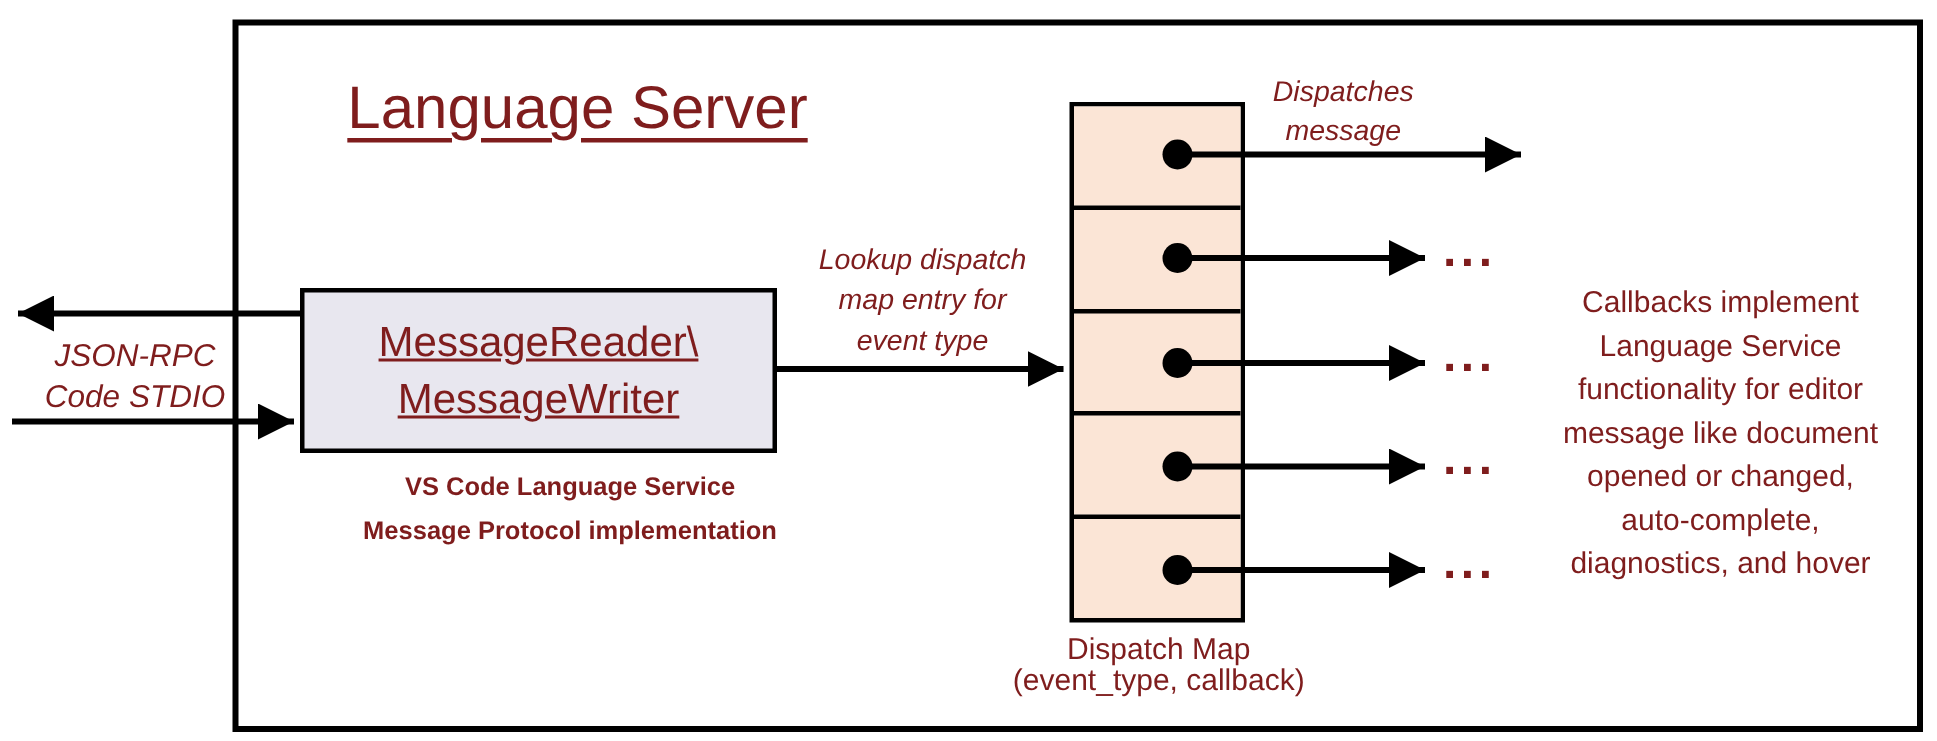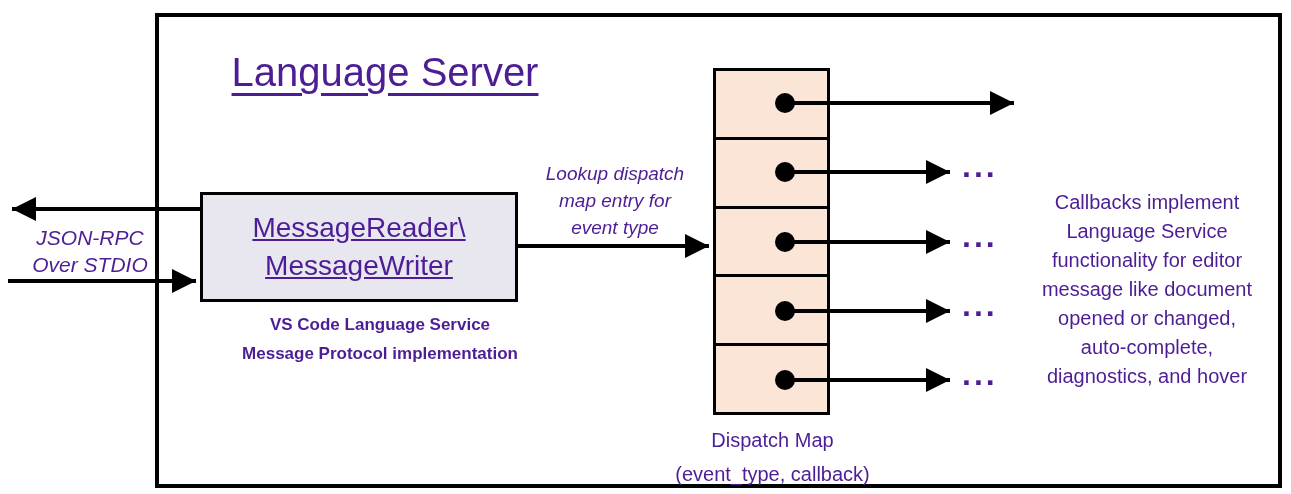--- a/index.html
+++ b/index.html
@@ -1,20 +1,20 @@
 <!DOCTYPE html>
 <html><head>
 <meta charset="utf-8">
 <style>
   html,body { margin:0; padding:0; background:#fff; }
   .canvas {
     position:relative; width:1291px; height:494px;
     background:#ffffff; overflow:hidden;
     font-family:"Liberation Sans", sans-serif;
-    color:#4c1d95;
+    color:#7f1d1d;
   }
   .abs { position:absolute; }
   .pre { white-space:pre-line; }
   .center { text-align:center; }
   .italic { font-style:italic; }
 
   .outer-box {
     left:155px; top:13px; width:1127px; height:475px;
     border:4px solid #000; box-sizing:border-box; background:#fff;
   }
@@ -57,39 +57,39 @@
     background:#e8f0e0; border:3px solid #000; box-sizing:border-box;
     display:flex; align-items:center; justify-content:center;
     font-size:26px; line-height:36px;
   }
   .note {
     left:1018px; top:188px; width:258px;
     font-size:20px; line-height:29px;
   }
   .map-caption {
     left:650px; top:423px; width:245px;
-    font-size:20px; line-height:34px;
+    font-size:20px; line-height:21px;
   }
   .ellipsis {
     left:962px; width:50px; height:30px;
     font-size:32px; font-weight:bold; letter-spacing:3px; line-height:30px;
   }
   svg.wires { position:absolute; left:0; top:0; pointer-events:none; }
 </style>
 </head>
 <body>
 
 <div class="canvas">
 
   <div class="abs outer-box"></div>
 
   <div class="abs title">Language Server</div>
 
   <div class="abs io-label pre center italic">JSON-RPC
-Over STDIO</div>
+Code STDIO</div>
 
   <div class="abs reader-box">
     <div class="pre center">MessageReader\
 MessageWriter</div>
   </div>
 
   <div class="abs reader-caption pre center">VS Code Language Service
 Message Protocol implementation</div>
 
   <div class="abs lookup-label pre center italic">Lookup dispatch
@@ -97,20 +97,22 @@
 event type</div>
 
   <div class="abs dispatch-map">
     <div class="cell"></div>
     <div class="cell"></div>
     <div class="cell"></div>
     <div class="cell"></div>
     <div class="cell"></div>
   </div>
 
+  <div class="abs dispatches-label pre center italic">Dispatches
+message</div>
 
 
   <div class="abs note pre center">Callbacks implement
 Language Service
 functionality for editor
 message like document
 opened or changed,
 auto-complete,
 diagnostics, and hover</div>
 

